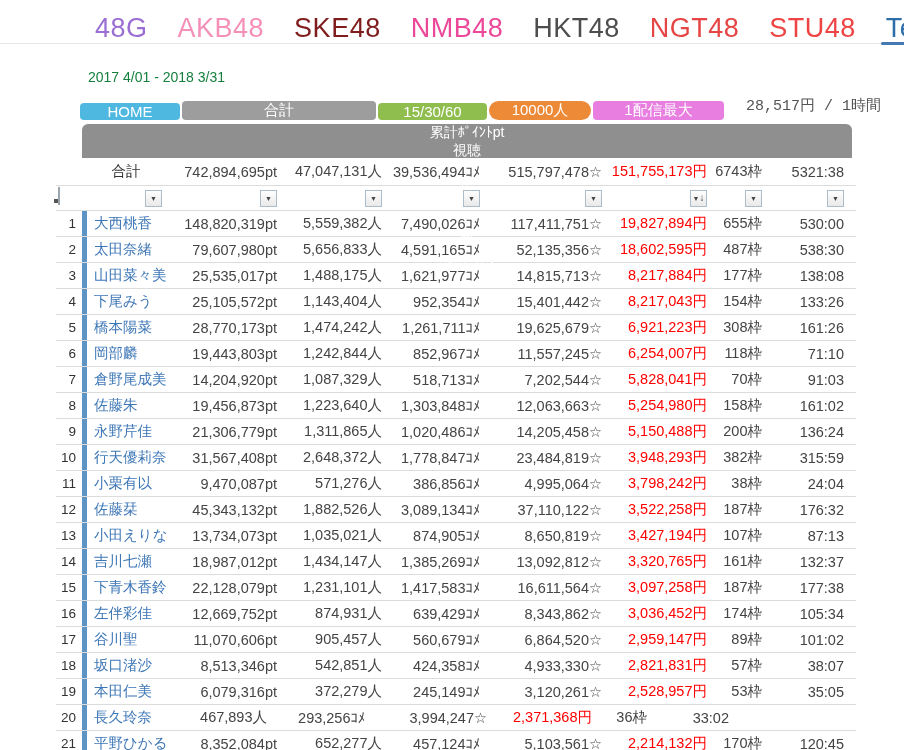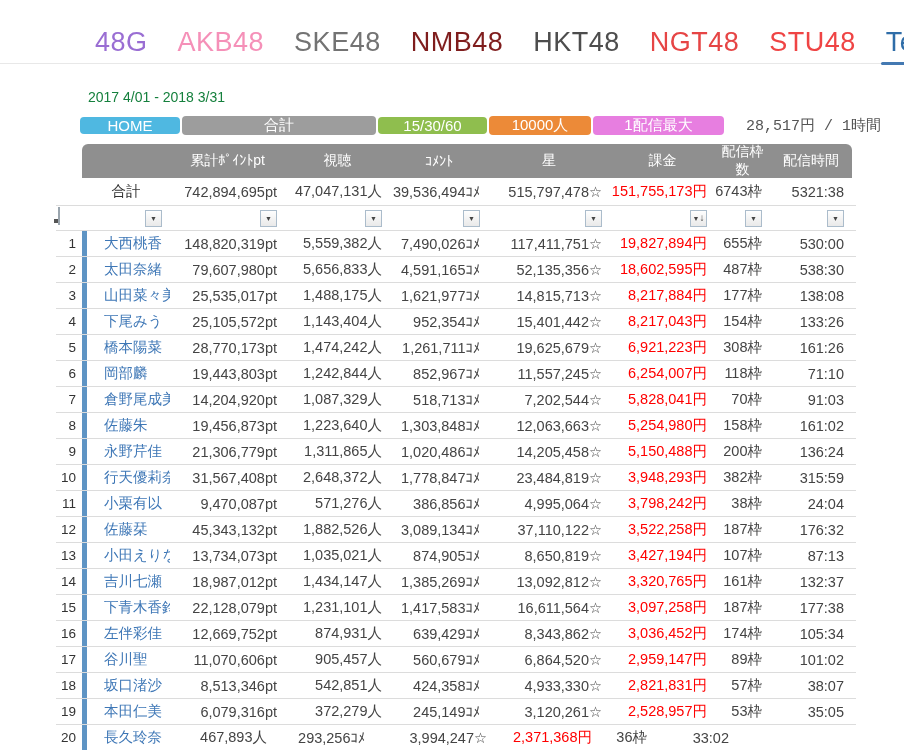--- a/index.html
+++ b/index.html
@@ -3,59 +3,59 @@
 <meta charset="utf-8">
 <style>
   * { box-sizing: border-box; }
   html,body { margin:0; padding:0; }
   body {
     width:904px; height:750px; overflow:hidden; background:#fff;
     font-family:"Liberation Sans","DejaVu Sans",sans-serif;
     -webkit-font-smoothing:antialiased;
   }
   
-  .nav { display:flex; align-items:flex-end; padding:13px 0 0 95px;
-         border-bottom:1px solid #E8E8E8; height:64px; }
+  .nav { display:flex; padding:13px 0 0 95px;
+         border-bottom:1px solid #E8E8E8; height:44px; }
   .nav-item { font-size:27px; font-weight:300; letter-spacing:.5px;
               margin-right:30px; padding-bottom:5px; position:relative; cursor:pointer; white-space:nowrap; }
   .nav-item.selected::after { content:""; position:absolute; left:-5px; right:-5px;
               bottom:-2px; height:3px; background:#4479B2; border-radius:2px; }
   
   .period { margin:25px 0 6px 88px; font-size:14px; color:#15803d; }
   
-  .toolbar { display:flex; margin-left:80px; height:29px; align-items:center; }
+  .toolbar { display:flex; margin-left:80px; height:29px; align-items:flex-end; }
   .tb-btn { color:#fff; font-size:15px; display:flex; align-items:center;
             justify-content:center; border-radius:4px; margin-right:2px; cursor:pointer; }
   .tb-btn:nth-of-type(1){ width:100px; }
   .tb-btn:nth-of-type(2){ width:194px; }
   .tb-btn:nth-of-type(3){ width:109px; }
-  .tb-btn:nth-of-type(4){ width:102px; }
+  .tb-btn:nth-of-type(4){ width:102px;border-radius:14px; }
   .tb-btn:nth-of-type(5){ width:131px; }
   .tb-rate { margin-left:20px; align-self:center; font-size:15px; color:#555;font-family:Liberation Mono, monospace; }
   
   .grid { margin-left:56px; width:800px; margin-top:4px; }
   .c-rank  { width:26px;  }
   .c-name  { width:88px;  }
   .c-pt    { width:115px; }
   .c-view  { width:105px; }
   .c-com   { width:98px;  }
   .c-star  { width:122px; }
   .c-money { width:105px; }
   .c-slot  { width:55px;  }
   .c-time  { width:82px;  }
   .thead { display:flex; height:34px; }
   .thead-bar { display:flex; align-items:center; width:770px; background:#8F8F8F;
-               border-radius:6px 6px 0 0; color:#fff; }
+               border-radius:6px 6px 0 0; color:#fff;flex-direction:column; }
   .hcell { text-align:center; font-size:14px; }
   .trow { display:flex; height:26px; align-items:stretch;
           border-bottom:1px solid #DCDCDC; font-size:14.5px; color:#444; }
   .trow > div { display:flex; align-items:center; }
   .total-row { height:28px; }
   .rank-cell { justify-content:flex-end; padding-right:6px; font-size:13.5px; color:#333; }
-  .name-cell { border-left:5px solid #5E94C4; padding-left:17px; overflow:hidden; }
+  .name-cell { border-left:5px solid #5E94C4; padding-left:7px; overflow:hidden; }
   .name-cell.no-bar { border-left:none; justify-content:center; padding-left:0; }
   .num { justify-content:flex-end; padding-right:8px; white-space:nowrap; }
   .money { color:#FF0000; }
   .total-label { font-size:14.5px; color:#333; }
   .name-link { color:#3E77B6; text-decoration:none; cursor:pointer; font-size:14.5px; white-space:nowrap; }
   
   .filter-row { display:flex; height:25px; border-bottom:1px solid #DCDCDC;
                 align-items:center; font-size:14.5px; }
   .filter-row .c-rank { align-self:flex-start; padding-top:2px; padding-left:2px; }
   .corner-box { width:10px; height:10px; border:1px solid #9AA5AE; background:#fff;
@@ -72,23 +72,23 @@
 </style>
 </head>
 <body>
 
 <div class="nav">
 
     <span class="nav-item" style="color: rgb(154, 110, 211);">48G</span>
 
     <span class="nav-item" style="color: rgb(245, 144, 184);">AKB48</span>
 
-    <span class="nav-item" style="color: #737373;">SKE48</span>
-
-    <span class="nav-item" style="color: #7f1d1d; margin-top: 39px;">NMB48</span>
+    <span class="nav-item" style="color: #7f1d1d;">SKE48</span>
+
+    <span class="nav-item" style="color: #ec4899;">NMB48</span>
 
     <span class="nav-item" style="color: rgb(77, 77, 77);">HKT48</span>
 
     <span class="nav-item" style="color: rgb(230, 69, 69);">NGT48</span>
 
     <span class="nav-item" style="color: #ef4444;">STU48</span>
 
     <span class="nav-item selected" style="color: rgb(47, 109, 168);">Team8</span>
 
 </div>

